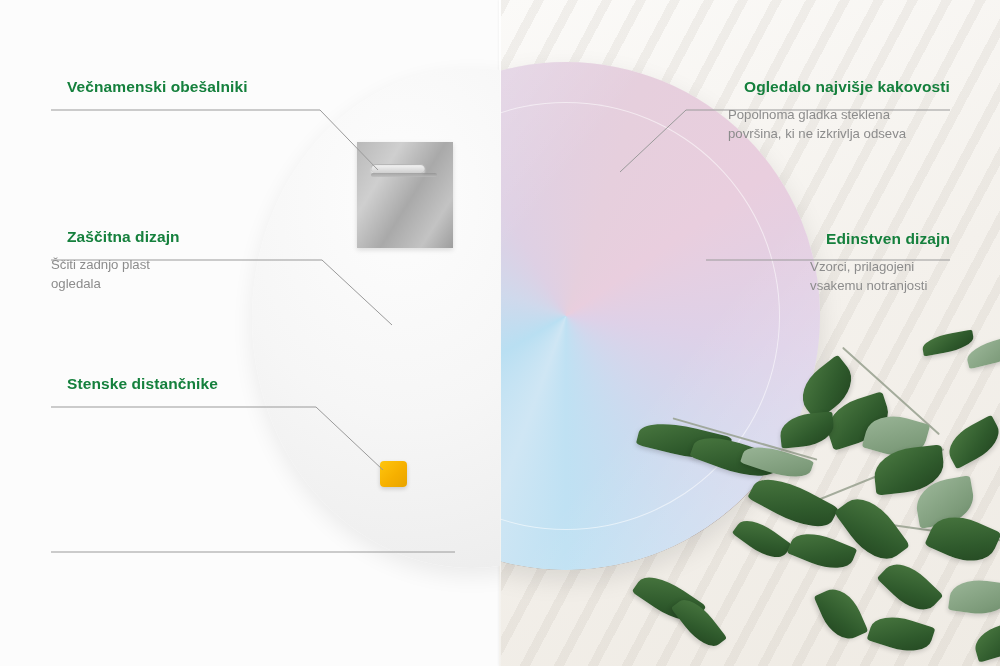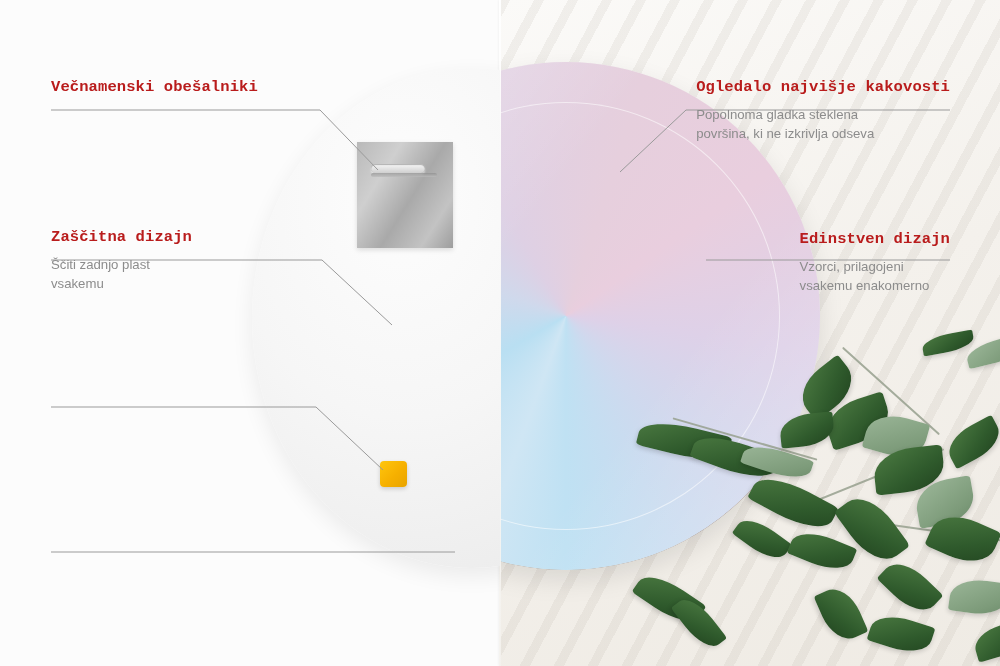--- a/index.html
+++ b/index.html
@@ -146,23 +146,22 @@
     background:linear-gradient(135deg,#ffc60d 0%,#f6b000 55%,#e8a400 100%);
     box-shadow:0 2px 4px rgba(0,0,0,.16);
   }
 
   
   .leaders{position:absolute;left:0;top:0;width:1000px;height:666px;pointer-events:none;}
 
   
   .block{position:absolute;}
   .block h3{
-    margin:0 0 9px 0;font-size:15.5px;font-weight:700;color:#b91c1c;letter-spacing:.1px;
+    margin:0 0 9px 16px;font-size:15.5px;font-weight:700;color:#15803d;letter-spacing:.1px;
     white-space:nowrap;
-    font-family:Liberation Mono, monospace;
   }
   .block p{
     margin:0;font-size:13.2px;line-height:19px;color:#8c8c8c;font-weight:400;
     white-space:pre-line;
   }
   .block.left{left:51px;text-align:left;}
   .block.right{right:50px;text-align:left;}
 
   .b1{top:78px;}
   .b2{top:228px;}
@@ -263,32 +262,33 @@
     </g>
   </svg>
 
   <div class="block left b1">
     <h3>Večnamenski obešalniki</h3>
   </div>
 
   <div class="block left b2">
     <h3>Zaščitna dizajn</h3>
     <p>Ščiti zadnjo plast
-vsakemu</p>
+ogledala</p>
   </div>
 
   <div class="block left b3">
+    <h3>Stenske distančnike</h3>
   </div>
 
 
   <div class="block right r1">
     <h3>Ogledalo najvišje kakovosti</h3>
     <p>Popolnoma gladka steklena
 površina, ki ne izkrivlja odseva</p>
   </div>
 
   <div class="block right r2">
     <h3>Edinstven dizajn</h3>
     <p>Vzorci, prilagojeni
-vsakemu enakomerno</p>
+vsakemu notranjosti</p>
   </div>
 
 </div>
 
 </body></html>

